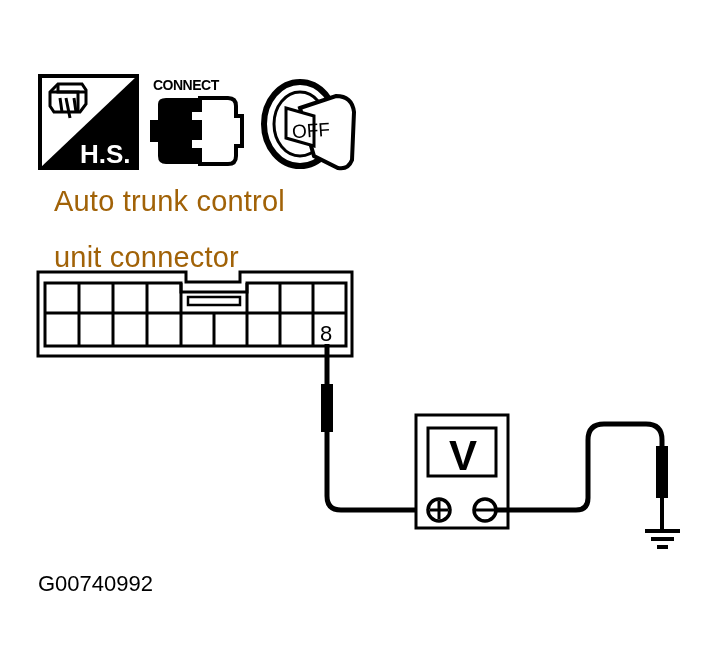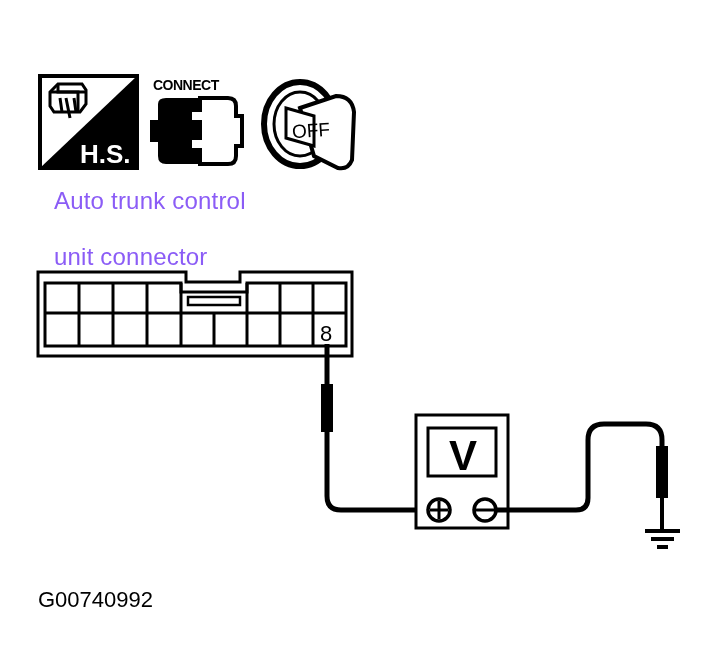--- a/index.html
+++ b/index.html
@@ -1,19 +1,19 @@
 <!DOCTYPE html>
 <html><head>
 <meta charset="utf-8">
 <style>
   html, body { margin: 0; padding: 0; background: #ffffff; }
   body { width: 720px; height: 668px; position: relative; overflow: hidden; font-family: "Liberation Sans", "DejaVu Sans", sans-serif; color: #000; }
   .abs { position: absolute; }
-  .caption { position: absolute; left: 54px; font-size: 24px; line-height: 34px; letter-spacing: 0.2px; color: #8b5cf6; white-space: nowrap; text-align: center; }
-  .figure-id { position: absolute; left: 38px; top: 571px; font-size: 22px; line-height: 26px; color: #000; margin-top: 16px; }
+  .caption { position: absolute; left: 54px; font-size: 29px; line-height: 34px; letter-spacing: 0.2px; color: #a16207; white-space: nowrap; text-align: center; }
+  .figure-id { position: absolute; left: 38px; top: 571px; font-size: 22px; line-height: 26px; color: #000; }
   svg text { font-family: "Liberation Sans", "DejaVu Sans", sans-serif; }
 </style>
 </head>
 <body>
 
 <svg class="abs" style="left:0;top:0" width="720" height="668" viewBox="0 0 720 668">
 
   <g>
     <rect x="40" y="76" width="97" height="92" fill="#fff" stroke="#000" stroke-width="4"></rect>
     <polygon points="137,76 137,168 40,168" fill="#000"></polygon>

